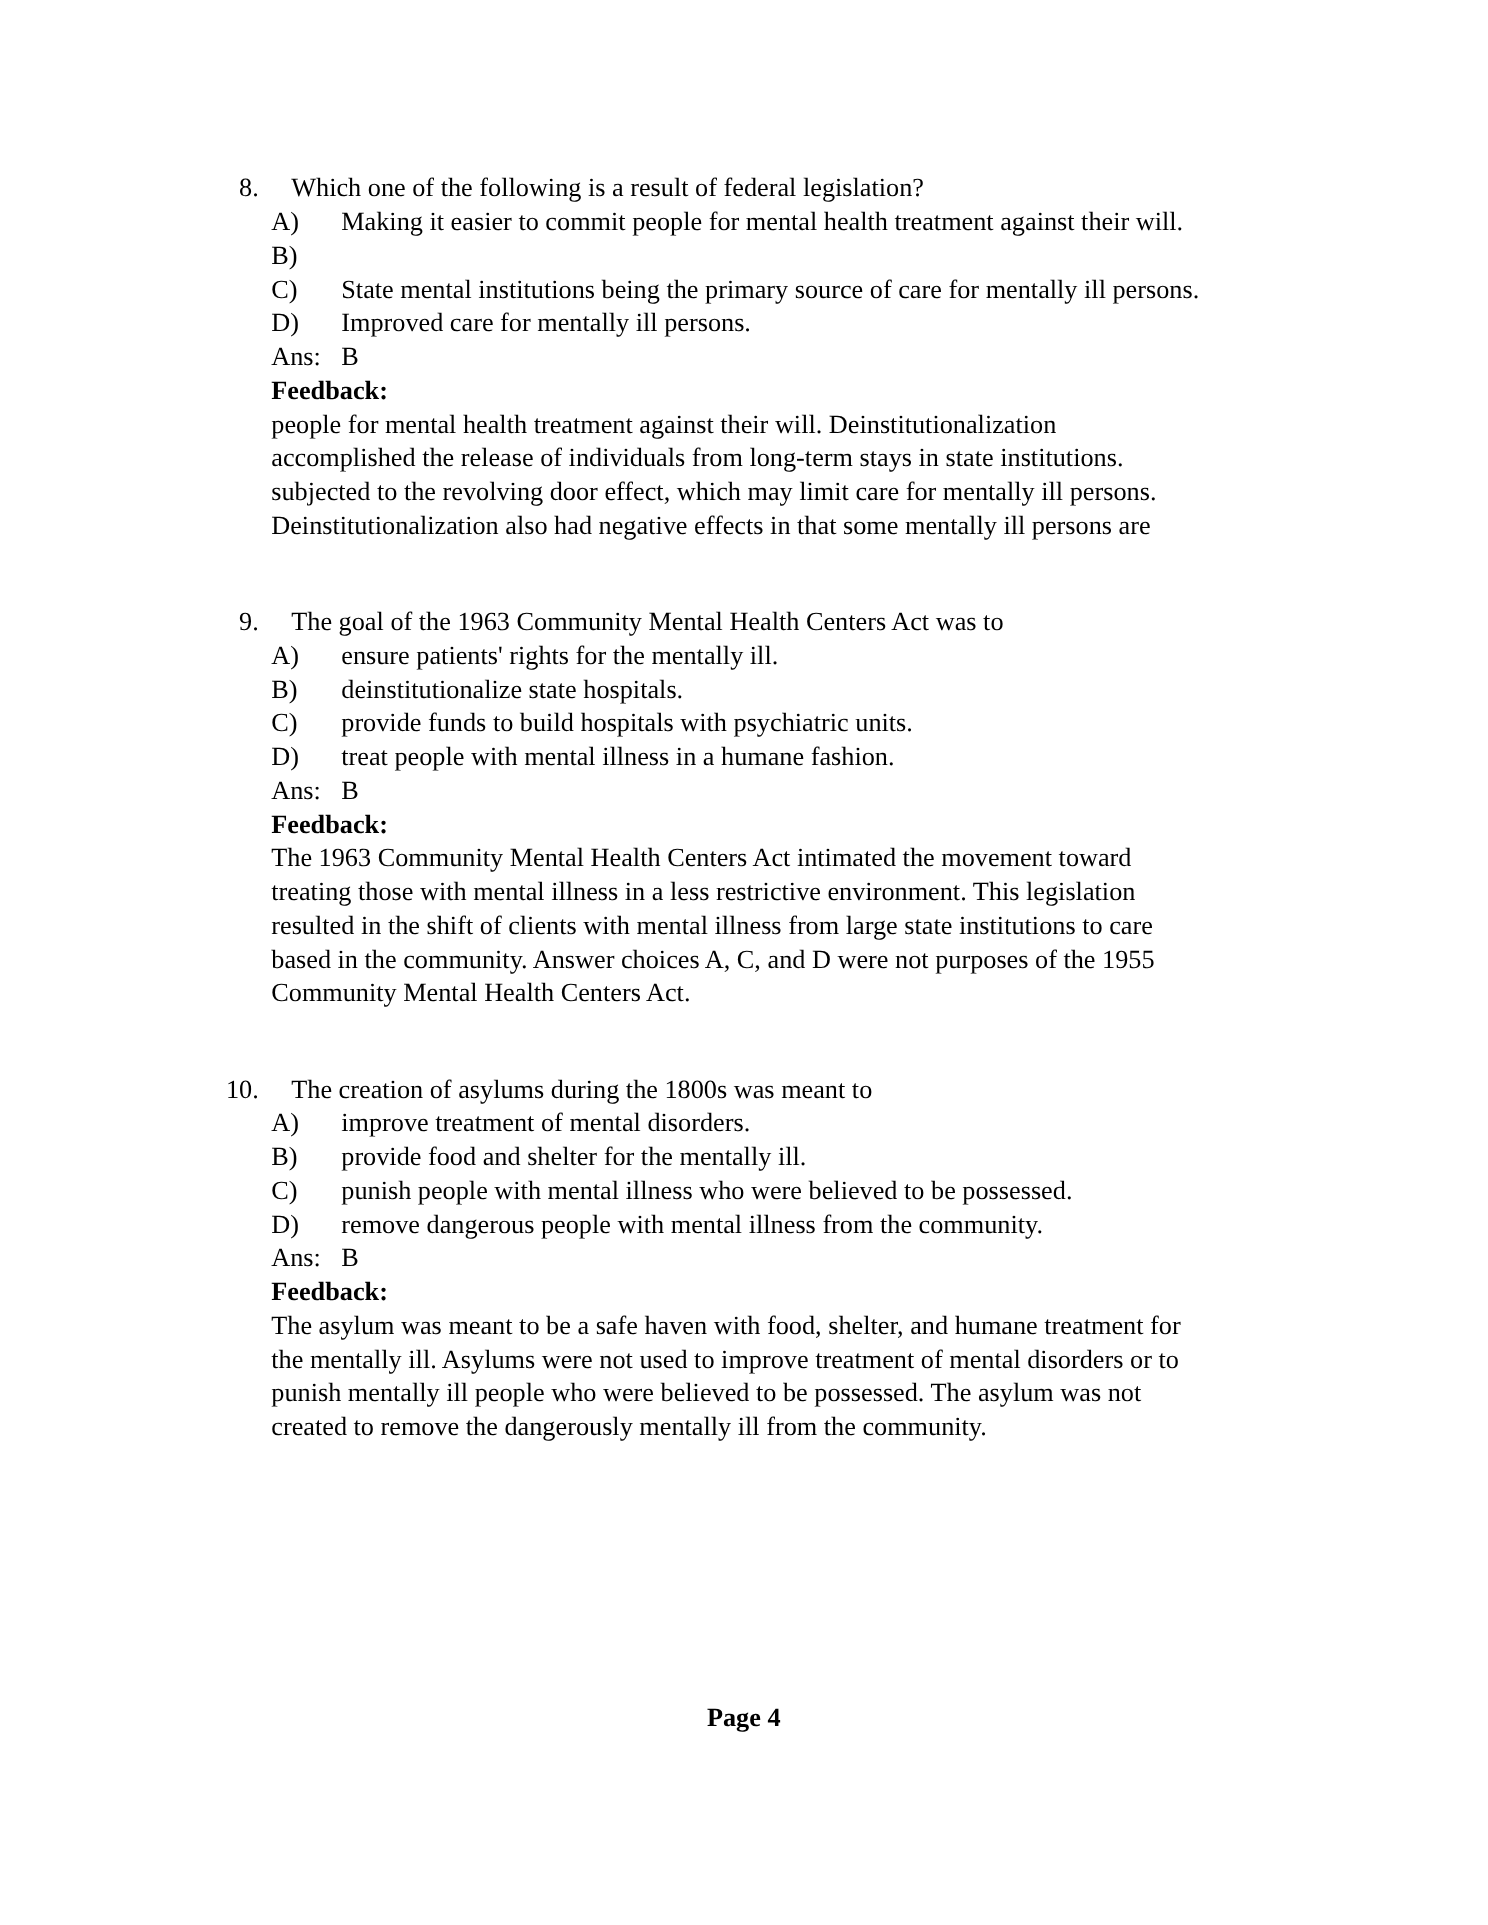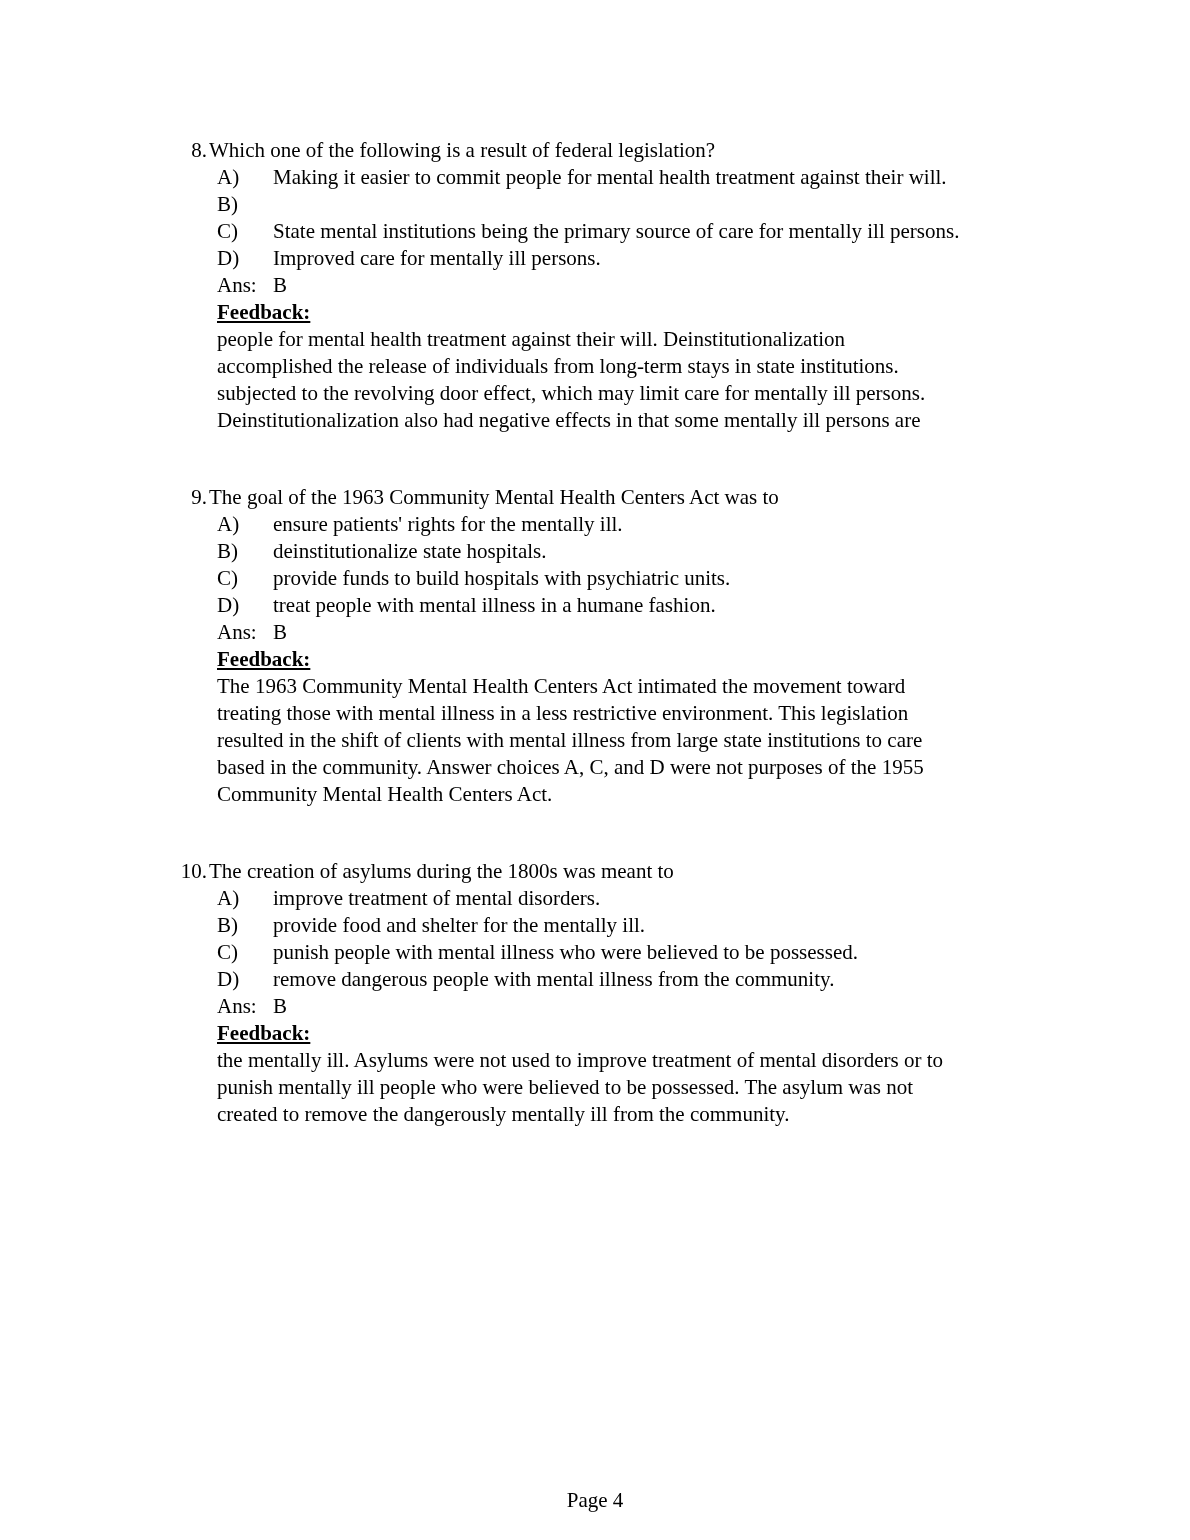--- a/index.html
+++ b/index.html
@@ -15,32 +15,33 @@
     overflow: hidden;
   }
   .content {
     position: absolute;
     top: 137px;
     left: 170px;
   }
   .question + .question { margin-top: 50px; }
   .row { display: flex; align-items: flex-start; }
   .q-num { width: 37px; text-align: right; flex: none; }
-  .q-text { margin-left: 2px; white-space: nowrap; }
+  .q-text { margin-left: 26px; white-space: nowrap; }
   .indent { padding-left: 47px; }
   .opt-letter { width: 56px; flex: none; }
   .lines { display: block; text-align: center; }
   .line { display: block; white-space: nowrap; }
-  .fb-label { font-weight: bold; text-decoration: underline; }
+  .fb-label { font-weight: bold; }
   .footer {
     position: absolute;
-    top: 1487px;
+    top: 1361px;
     left: 0;
     width: 100%;
     text-align: center;
+    font-weight: bold;
   }
 </style>
 </head>
 <body>
 
 <div class="page">
   <div class="content">
 
     <section class="question">
       <div class="row">
@@ -152,20 +153,21 @@
         <span class="lines">
           <span class="line">remove dangerous people with mental illness from the community.</span>
         </span>
       </div>
       <div class="row indent">
         <span class="opt-letter">Ans:</span>
         <span class="line">B</span>
       </div>
       <div class="indent fb-label">Feedback:</div>
       <div class="indent">
+        <span class="line">The asylum was meant to be a safe haven with food, shelter, and humane treatment for</span>
         <span class="line">the mentally ill. Asylums were not used to improve treatment of mental disorders or to</span>
         <span class="line">punish mentally ill people who were believed to be possessed. The asylum was not</span>
         <span class="line">created to remove the dangerously mentally ill from the community.</span>
       </div>
     </section>
 
   </div>
 
   <div class="footer">
     <span>Page 4</span>

